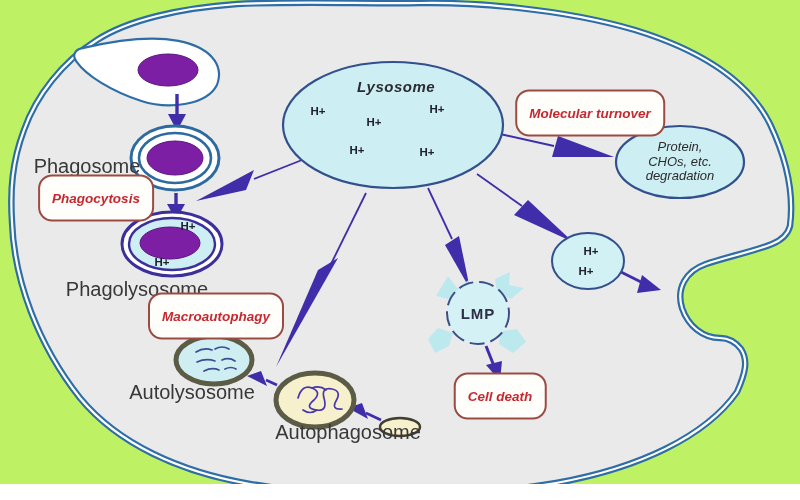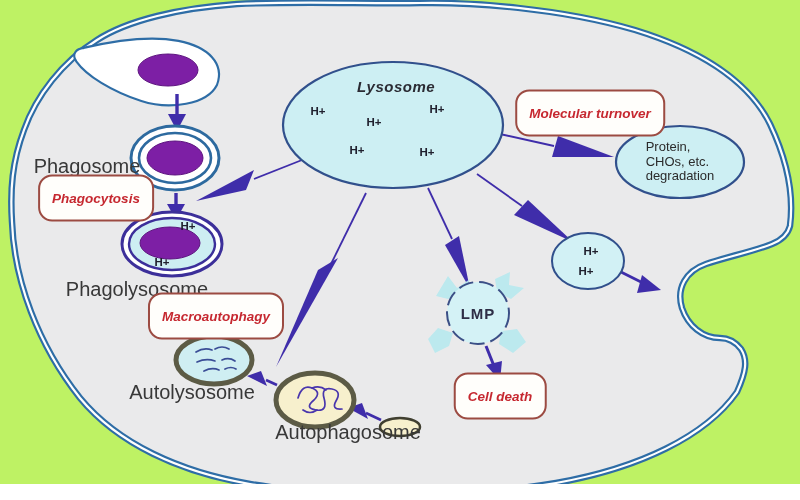--- a/index.html
+++ b/index.html
@@ -11,22 +11,22 @@
   .txt{position:absolute;transform:translate(-50%,-50%);white-space:nowrap;
        color:#383838;font-size:20px;line-height:1;}
   .title-it{font-style:italic;font-weight:bold;color:#2b2b33;font-size:15px;letter-spacing:.5px;}
   .hion{position:absolute;transform:translate(-50%,-50%);font-size:11.5px;font-weight:bold;color:#20202e;}
   .redbox{
     position:absolute;transform:translate(-50%,-50%);
     border:2px solid #9c4b42;border-radius:14px;background:#fffefb;
     color:#c62830;font-style:italic;font-weight:bold;font-size:13.5px;
     padding:14px 12px;white-space:nowrap;
   }
-  .veslabel3{position:absolute;transform:translate(-50%,-50%);text-align:left;
-    color:#2b2b2b;font-size:13px;line-height:1.12;}
+  .veslabel3{position:absolute;transform:translate(-50%,-50%);text-align:center;
+    color:#2b2b2b;font-size:13px;line-height:1.12;font-style:italic;}
   .lmp{font-weight:bold;font-size:15px;color:#2e2e46;letter-spacing:1px;}
 </style>
 </head>
 <body>
 
 <div id="stage">
 <svg width="800" height="500" viewBox="0 0 800 500">
 
   <path d="M237,4 C180,8 128,20 97,40 C62,62 36,96 24,130 C12,162 10,190 12,222
        C14,280 38,345 80,398 C118,444 180,472 250,484 C340,499 460,499 556,483

